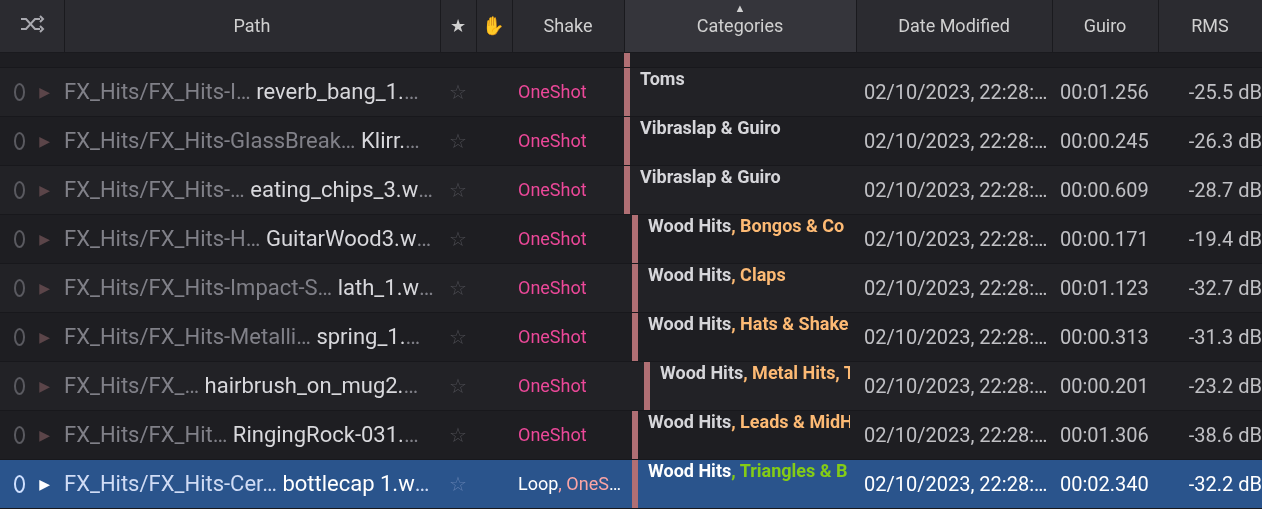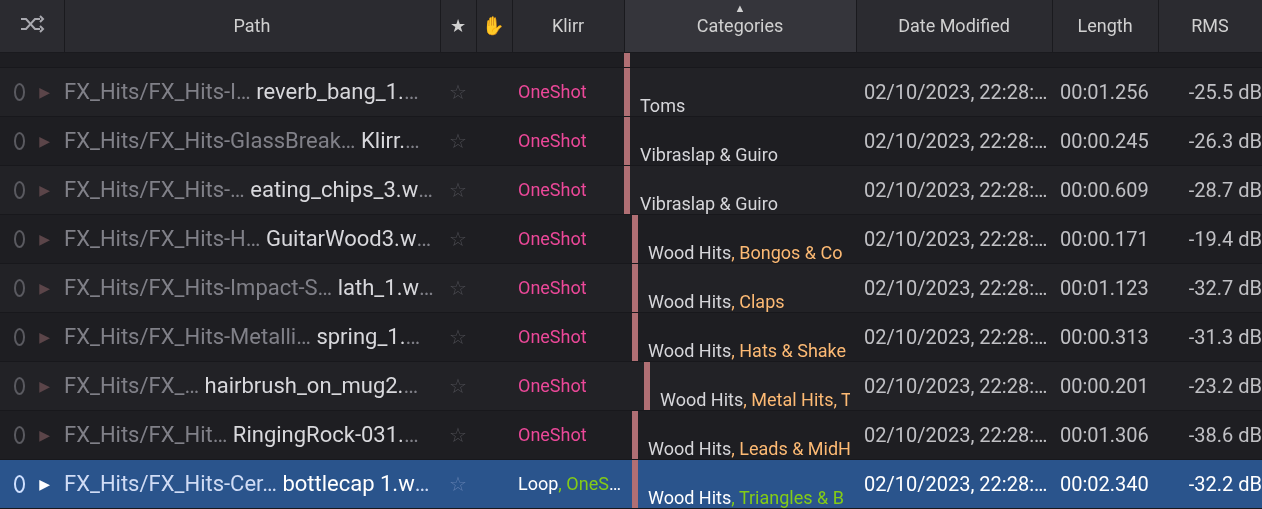--- a/index.html
+++ b/index.html
@@ -62,26 +62,27 @@
   .path { padding: 0 6px 0 0; font-size: 22px; color: #808088; }
   .file { color: #d8d8dc; }
   tr.selected .path { color: #d0dcf5; }
 
   .star { text-align: center; color: #4d4d53; font-size: 20px; }
   tr.selected .star { color: #5f7dae; }
 
   .class { padding-left: 6px; color: #ec4899; }
   .class .dim { color: #8a8a90; }
   tr.selected .class { color: #ffffff; }
-  tr.selected .class .dim { color: #84cc16; }
+  tr.selected .class .dim { color: #fca5a5; }
 
   .cat-cell {
-    display: flex; align-items: flex-end; height: 48px;
+    display: flex; align-items: flex-start; height: 48px;
     padding-right: 6px;
     overflow: hidden;
+    font-weight: bold;
   }
   .cat-bar { width: 6px; height: 100%; flex-shrink: 0; margin-right: 10px; }
   .cat-text { overflow: hidden; white-space: nowrap; font-size: 18px; }
   .cat-text .main { color: #d6d6da; }
   .cat-text .sub  { color: #fdba74; }
   tr.selected .cat-text .main { color: #ffffff; }
   tr.selected .cat-text .sub  { color: #84cc16; }
 
   .date, .len, .rms { font-size: 20px; color: #c0c0c4; padding-left: 8px; }
   tr.selected .date, tr.selected .len, tr.selected .rms { color: #ffffff; }
@@ -126,27 +127,27 @@
           </svg>
         </span>
       </th>
       <th>Path</th>
       <th class="star-hdr">
         <span>★</span>
       </th>
       <th class="hand-cursor">
         <span>✋</span>
       </th>
-      <th>Klirr</th>
+      <th>Shake</th>
       <th class="sorted">
         <span class="sort-arrow">▲</span>
         <span>Categories</span>
       </th>
       <th>Date Modified</th>
-      <th>Length</th>
+      <th>Guiro</th>
       <th>RMS</th>
     </tr>
   </thead>
   <tbody id="tbody">
     <tr class="partial odd">
       <td></td>
         <td></td>
         <td></td>
         <td></td>
         <td></td>

